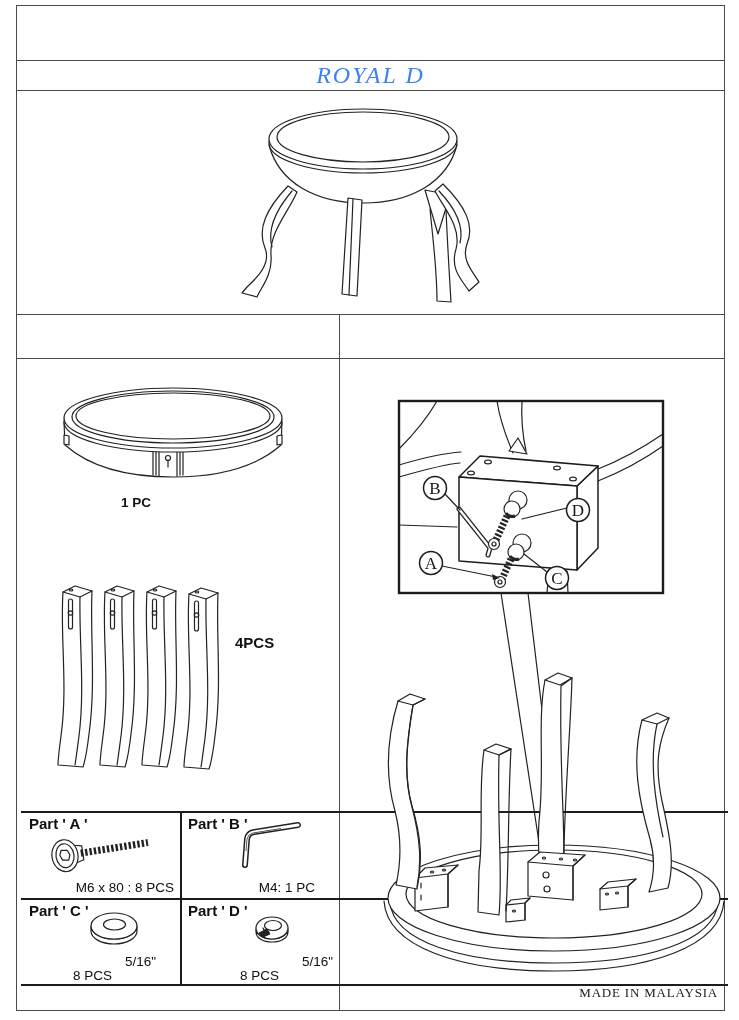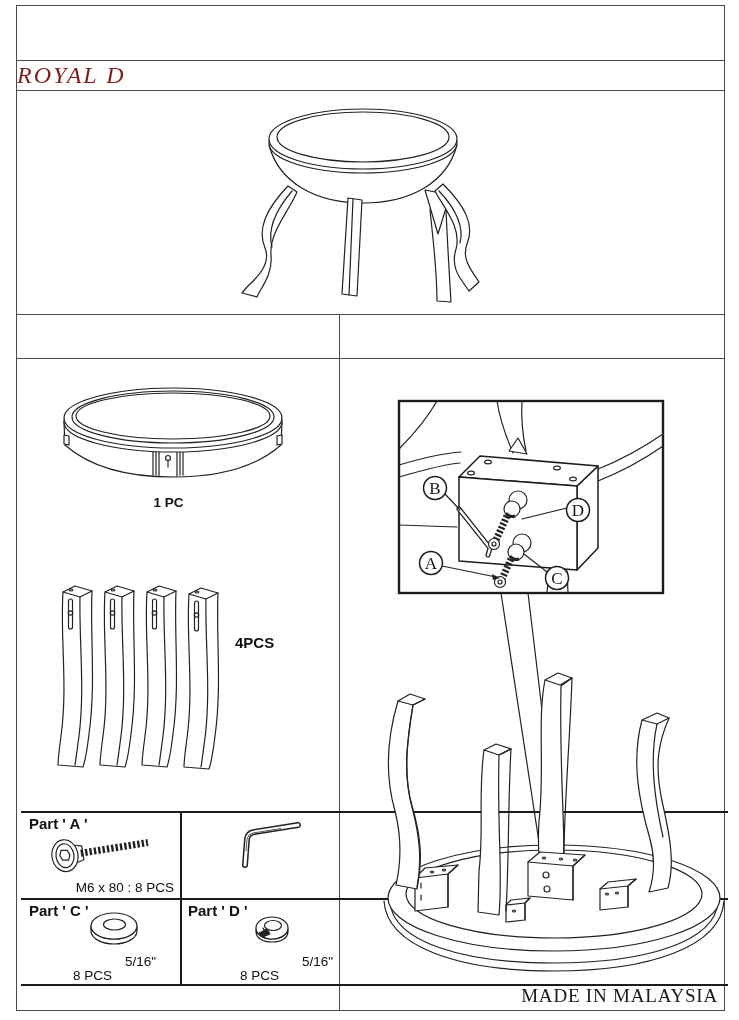--- a/index.html
+++ b/index.html
@@ -8,27 +8,27 @@
     font-family:"Liberation Sans",sans-serif;color:#1d1d1d;overflow:hidden;
   }
   .frame{
     position:absolute;left:16px;top:5px;width:707px;height:1004px;
     border:1.6px solid #4a4a4a;background:#fff;
   }
   .hline{position:absolute;left:0;width:100%;height:0;border-top:1.6px solid #4a4a4a;}
   .vline{position:absolute;width:0;border-left:1.6px solid #4a4a4a;}
   .title{
     position:absolute;left:0;top:56px;width:100%;height:28px;
-    text-align:left;font-family:"Liberation Serif",serif;font-style:italic;
-    font-size:24px;letter-spacing:2px;line-height:26px;color:#7f1d1d;
+    text-align:center;font-family:"Liberation Serif",serif;font-style:italic;
+    font-size:24px;letter-spacing:2px;line-height:26px;color:#3b82f6;
   }
   .qty-label{position:absolute;font-weight:bold;color:#111;}
   .footer{
     position:absolute;right:6px;top:979px;font-family:"Liberation Serif",serif;
-    font-size:19px;letter-spacing:0.8px;color:#1a1a1a;
+    font-size:13px;letter-spacing:0.8px;color:#1a1a1a;
   }
   
   .ptable{position:absolute;left:4px;top:805px;width:100%;height:188px;}
   .ptable .cell{position:absolute;box-sizing:border-box;}
   .ptable .b-top{position:absolute;left:0;top:0;width:100%;border-top:2px solid #1c1c1c;}
   .ptable .b-mid{position:absolute;left:0;top:87px;width:100%;border-top:2px solid #1c1c1c;}
   .ptable .b-bot{position:absolute;left:0;top:173px;width:100%;border-top:2px solid #1c1c1c;}
   .ptable .b-vert{position:absolute;left:159px;top:0;height:173px;border-left:2px solid #1c1c1c;}
   .plabel{position:absolute;left:8px;top:4px;font-weight:bold;font-size:15px;color:#101010;}
   .pspec{position:absolute;font-weight:normal;font-size:13.5px;color:#101010;}
@@ -73,21 +73,21 @@
     <path class="inkf" d="M 63,421 L 64,444 C 90,467 130,476 172,476 C 214,476 254,467 280,444 L 281,421 Z"></path>
     <path class="ink" d="M 152,449 L 152,474 M 155,449 L 155,474 M 158,450 L 158,475 M 176,450 L 176,475 M 179,449 L 179,474 M 182,449 L 182,474"></path>
     <circle class="ink" cx="167" cy="457" r="2.5"></circle>
     <path class="ink" d="M 167,459 L 167,466"></path>
     <path class="inkf" d="M 63,434 l 5,1 l 0,9 l -5,-1 z M 281,434 l -5,1 l 0,9 l 5,-1 z"></path>
     <ellipse class="inkf" cx="172" cy="421" rx="109" ry="30"></ellipse>
     <ellipse class="inkf" cx="172" cy="417" rx="109" ry="30"></ellipse>
     <ellipse class="ink" cx="172" cy="416" rx="101" ry="26"></ellipse>
     <ellipse class="ink" cx="172" cy="415" rx="97" ry="23"></ellipse>
   </svg>
-  <div class="qty-label" style="left:104px;top:489px;width:95px;text-align:center;font-size:13.5px">1 PC</div>
+  <div class="qty-label" style="left:104px;top:489px;width:95px;text-align:left;font-size:13.5px">1 PC</div>
 
   <svg style="left:42px;top:575px;width:174px;height:195px" viewBox="58 580 174 195">
     <defs>
       <g id="leg">
         <path class="inkf" d="M 62,591 L 74,585 L 91,590 C 89,635 95,683 88,733 C 86,750 84,760 82,766 L 57,764 C 57,758 58,750 60,735 C 67,685 59,635 62,591 Z"></path>
         <path class="ink" d="M 62,591 L 79,596 L 91,590"></path>
         <path class="ink" d="M 79,596 C 78,640 84,688 78,735 C 76,750 75,758 74,764"></path>
         <rect class="ink" x="67.5" y="598" width="4" height="30" rx="2"></rect>
         <circle class="ink" cx="69.5" cy="612" r="2.2"></circle>
         <ellipse class="ink" cx="70" cy="589" rx="1.8" ry="1"></ellipse>
@@ -102,20 +102,24 @@
 
   <div class="ptable">
     <div class="b-top"></div>
     <div class="b-mid"></div>
     <div class="b-bot"></div>
     <div class="b-vert"></div>
 
     <div class="cell" style="left:0;top:0;width:159px;height:87px">
       <div class="plabel">Part ' A '</div>
       <div class="pspec" style="right:6px;bottom:3px">M6 x 80 : 8 PCS</div>
+    </div>
+    <div class="cell" style="left:159px;top:0;width:163px;height:87px">
+      <div class="plabel">Part ' B '</div>
+      <div class="pspec" style="right:28px;bottom:3px">M4: 1 PC</div>
     </div>
     <div class="cell" style="left:0;top:87px;width:159px;height:86px">
       <div class="plabel">Part ' C '</div>
       <div class="pspec" style="right:24px;bottom:15px">5/16"</div>
       <div class="pspec" style="left:52px;bottom:1px">8 PCS</div>
     </div>
     <div class="cell" style="left:159px;top:87px;width:163px;height:86px">
       <div class="plabel">Part ' D '</div>
       <div class="pspec" style="right:10px;bottom:15px">5/16"</div>
       <div class="pspec" style="left:60px;bottom:1px">8 PCS</div>

